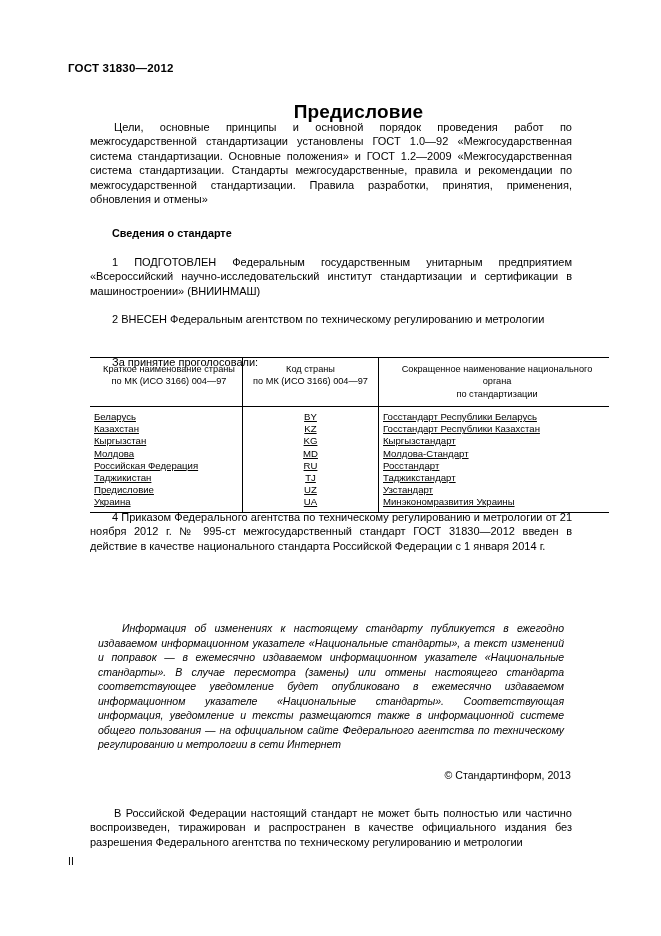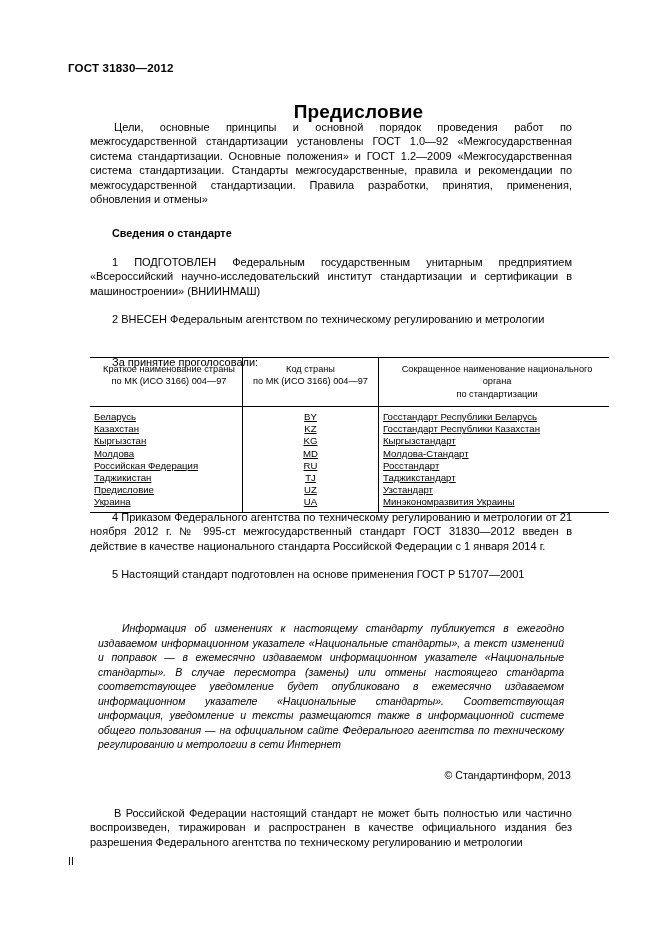--- a/index.html
+++ b/index.html
@@ -257,21 +257,20 @@
         <td class="cell-body">Минэкономразвития Украины</td>
       </tr>
     </tbody>
   </table>
 
   <div class="after-table">
     <p class="para numbered">4  Приказом Федерального агентства по техническому регулированию и метрологии от 21 ноября 2012 г. № 995-ст межгосударственный стандарт ГОСТ 31830—2012 введен в действие в качестве нацио­нального стандарта Российской Федерации с 1 января 2014 г.</p>
 
     <div class="gap-14"></div>
 
-    <p class="para numbered">5  Настоящий стандарт подготовлен на основе применения ГОСТ Р 51707—2001</p>
   </div>
 
   <div class="notice">
     <p>Информация об изменениях к настоящему стандарту публикуется в ежегодно издаваемом ин­формационном указателе «Национальные стандарты», а текст изменений и поправок — в ежеме­сячно издаваемом информационном указателе «Национальные стандарты». В случае пересмотра (замены) или отмены настоящего стандарта соответствующее уведомление будет опубликовано в ежемесячно издаваемом информационном  указателе «Национальные стандарты». Соответству­ющая информация, уведомление и тексты размещаются также в информационной системе общего пользования — на официальном сайте Федерального агентства по техническому регулированию и метрологии в сети Интернет</p>
   </div>
 
   <div class="copyright">©  Стандартинформ, 2013</div>
 
   <div class="footer-note">
     <p class="para indent">В Российской Федерации настоящий стандарт не может быть полностью или частично воспроизве­ден, тиражирован и распространен в качестве официального издания без разрешения Федерального агентства по техническому регулированию и метрологии</p>

